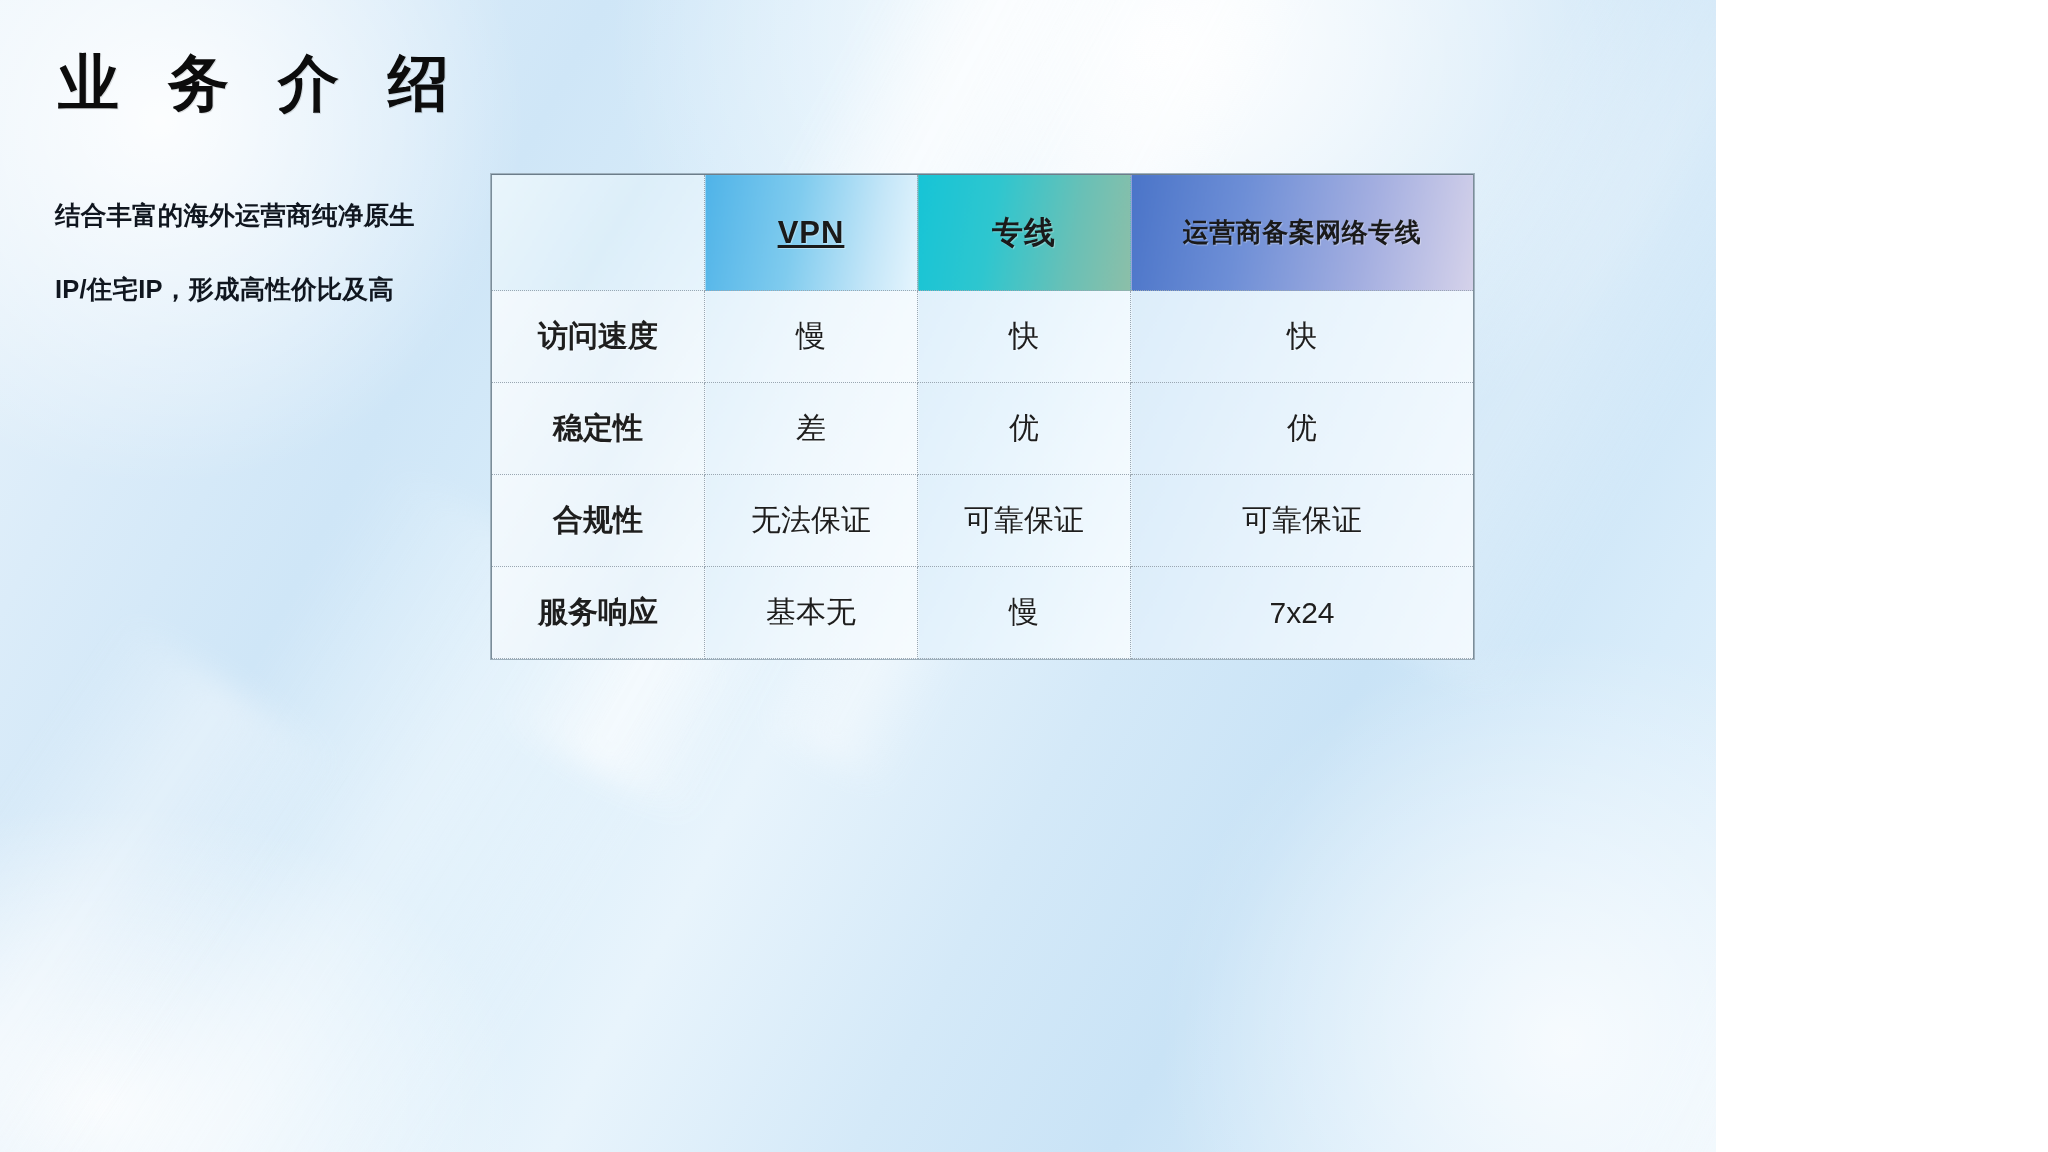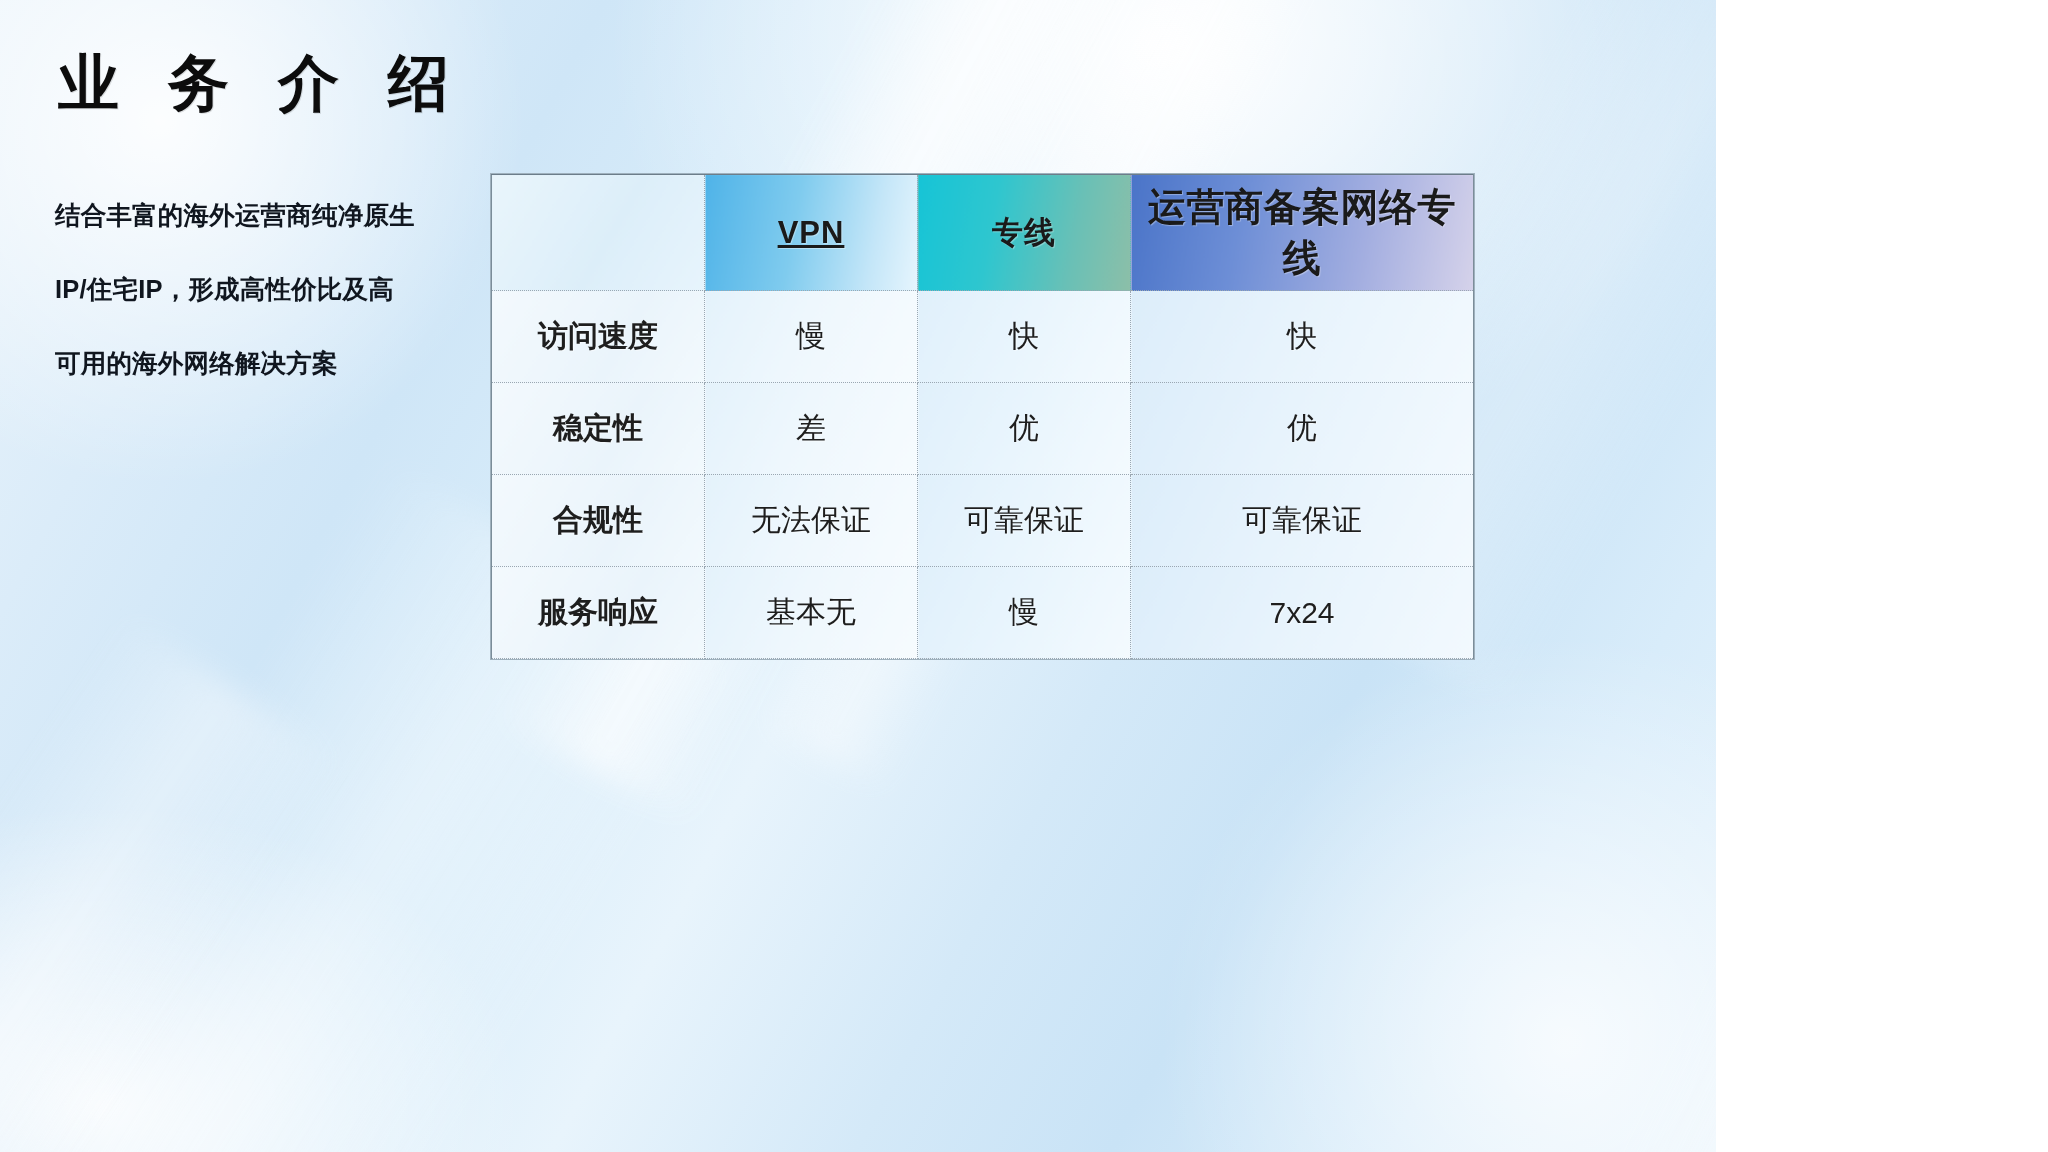--- a/index.html
+++ b/index.html
@@ -122,21 +122,21 @@
   }
   th.col-vpn {
     background: linear-gradient(100deg, #4fb3e8 0%, #7fcbee 42%, #c4e6f8 78%, #e6f5fd 100%);
     text-decoration: underline;
   }
   th.col-line {
     background: linear-gradient(100deg, #16c4d6 0%, #2ec6cf 35%, #69c0b6 72%, #8cbfa8 100%);
   }
   th.col-carrier {
     background: linear-gradient(100deg, #4a74c8 0%, #6d8ed6 32%, #a3aee0 68%, #d5d2ea 100%);
-    font-size: 38px;
+    font-size: 26px;
     letter-spacing: 0.5px;
   }
 
   
   tbody tr { height: 92px; }
   tbody td {
     font-size: 30px;
     color: #1e1e1e;
     text-shadow: 1px 1px 1px rgba(255,255,255,0.5);
   }
@@ -177,21 +177,20 @@
   <div class="streak s3"></div>
   <div class="streak s4"></div>
   <div class="streak s5"></div>
   <div class="streak s6"></div>
 
   <div id="page-title">业 务 介 绍</div>
 
   <div id="intro-paragraph">
     <div class="line">结合丰富的海外运营商纯净原生</div>
     <div class="line">IP/住宅IP，形成高性价比及高</div>
-    <div class="line">可用的海外网络解决方案</div>
   </div>
 
   <table id="comparison-table">
     <colgroup>
       <col style="width:213px">
       <col style="width:213px">
       <col style="width:213px">
       <col style="width:343px">
     </colgroup>
     <thead>

